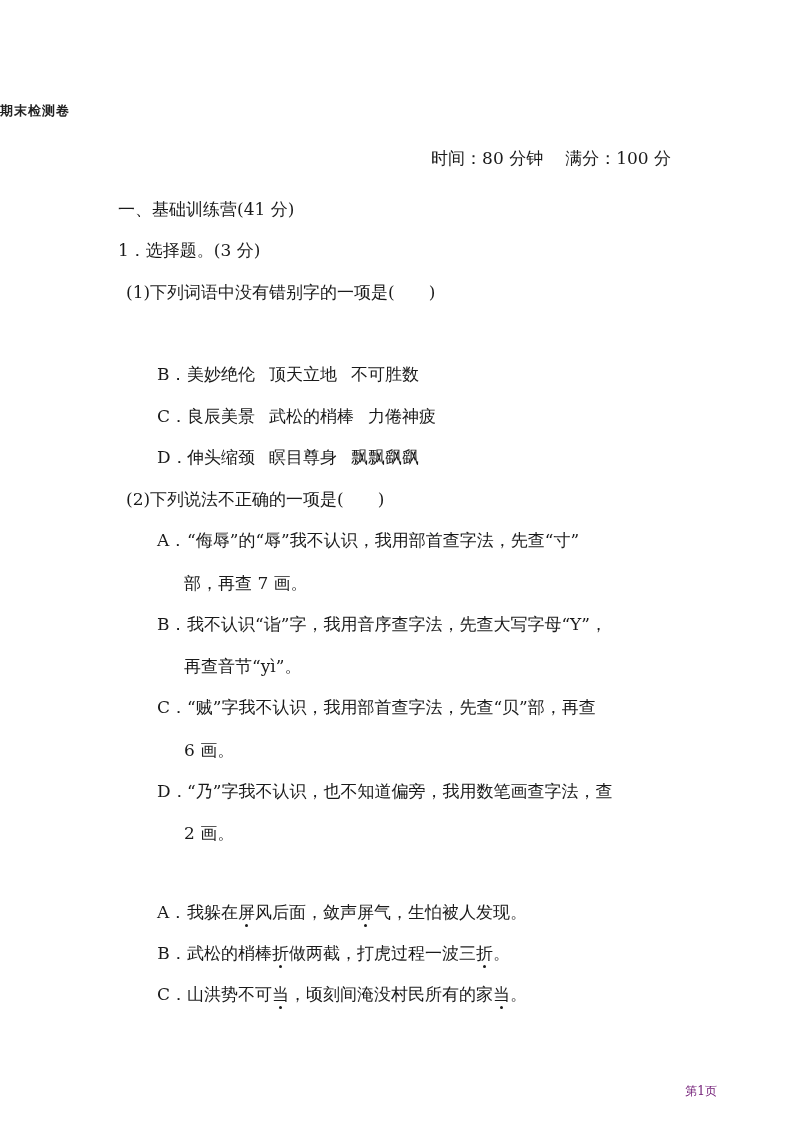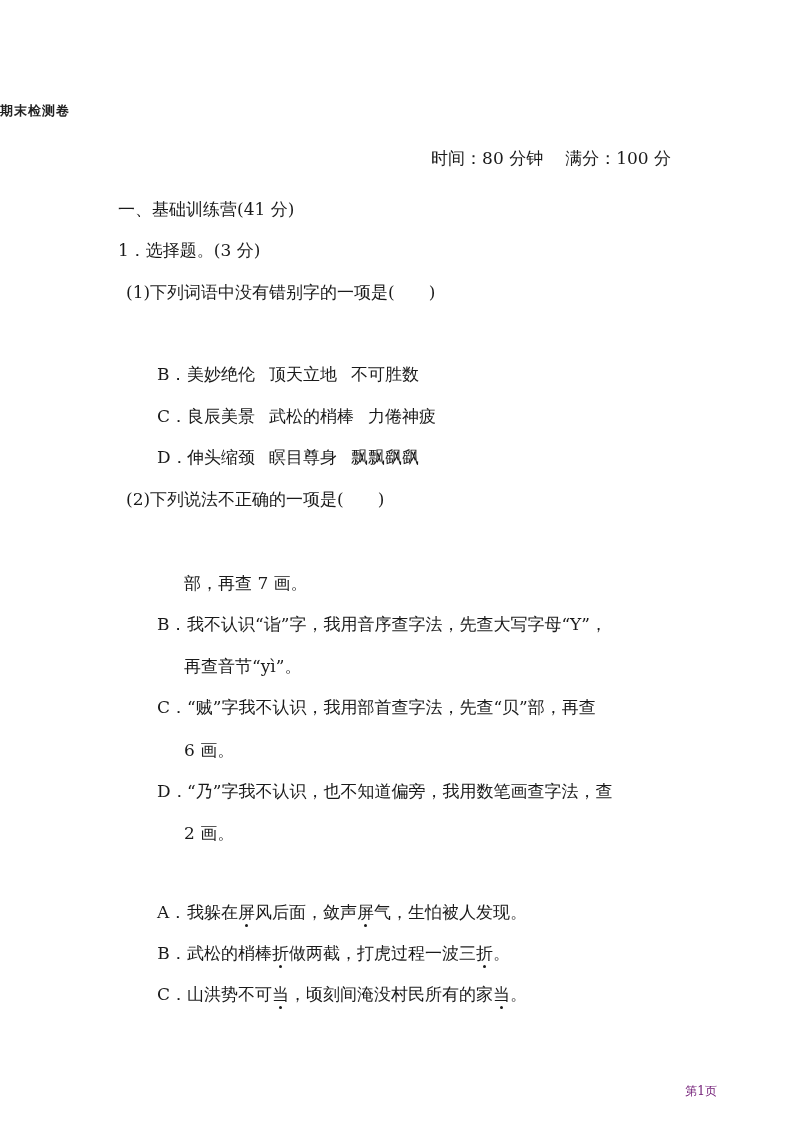--- a/index.html
+++ b/index.html
@@ -64,20 +64,23 @@
     <span class="lbl">C．</span><span>良辰美景</span><span class="spacer"></span><span>武松的梢棒</span><span class="spacer"></span><span>力倦神疲</span>
   </div>
   <div class="line opt" style="top:438px;">
     <span class="lbl">D．</span><span>伸头缩颈</span><span class="spacer"></span><span>瞑目尊身</span><span class="spacer"></span><span>飘飘飖飖</span>
   </div>
 
   <div class="line sub" style="top:480px;">
     <span>(2)下列说法不正确的一项是(</span><span class="blank"></span><span>)</span>
   </div>
 
+  <div class="line opt" style="top:521px;">
+    <span class="lbl">A．</span><span>“侮辱”的“辱”我不认识，我用部首查字法，先查“寸”</span>
+  </div>
   <div class="line cont" style="top:564px;">部，再查 7 画。</div>
 
   <div class="line opt" style="top:605px;">
     <span class="lbl">B．</span><span>我不认识“诣”字，我用音序查字法，先查大写字母“Y”，</span>
   </div>
   <div class="line cont" style="top:647px;">再查音节“yì”。</div>
 
   <div class="line opt" style="top:688px;">
     <span class="lbl">C．</span><span>“贼”字我不认识，我用部首查字法，先查“贝”部，再查</span>
   </div>

